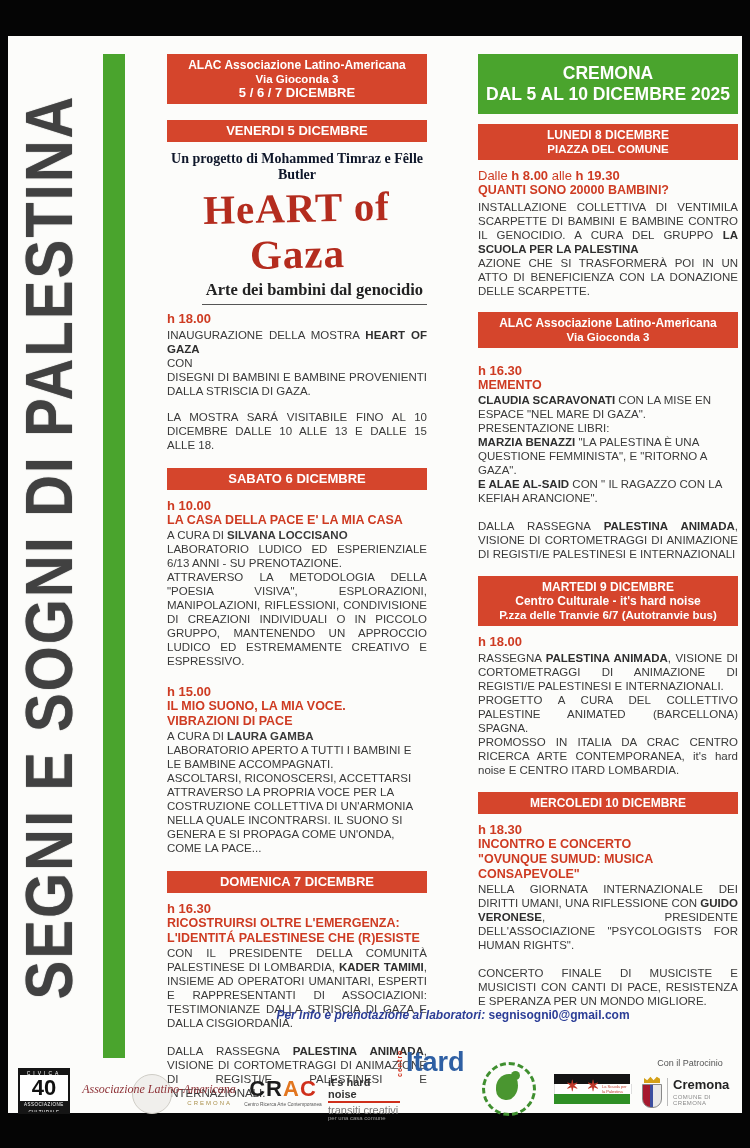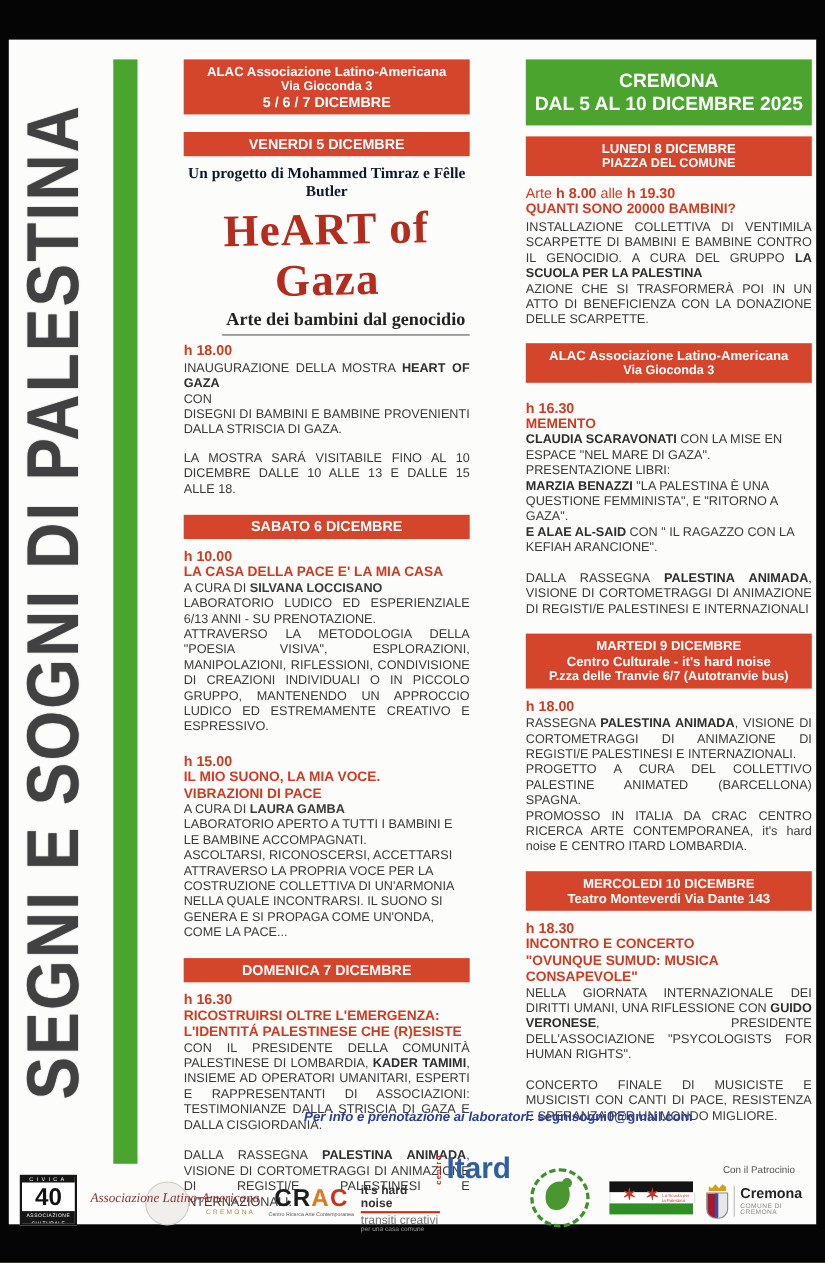--- a/index.html
+++ b/index.html
@@ -209,21 +209,21 @@
       <div>CREMONA</div>
       <div>DAL 5 AL 10 DICEMBRE 2025</div>
     </div>
 
     <div class="rbox mt10">
       <div class="b1">LUNEDI 8 DICEMBRE</div>
       <div class="b2">PIAZZA DEL COMUNE</div>
     </div>
 
     <div class="time mt8">
-      <span style="font-weight:normal">Arte </span><span>h 8.00</span><span style="font-weight:normal"> alle </span><span>h 19.30</span>
+      <span style="font-weight:normal">Dalle </span><span>h 8.00</span><span style="font-weight:normal"> alle </span><span>h 19.30</span>
     </div>
     <div class="rh">QUANTI SONO 20000 BAMBINI?</div>
     <div class="p mt2">
       <span>INSTALLAZIONE COLLETTIVA DI VENTIMILA SCARPETTE DI BAMBINI E BAMBINE CONTRO IL GENOCIDIO. A CURA DEL GRUPPO </span><b>LA SCUOLA PER LA PALESTINA</b>
     </div>
     <div class="p">AZIONE CHE SI TRASFORMERÀ POI IN UN ATTO DI BENEFICIENZA CON LA DONAZIONE DELLE SCARPETTE.</div>
 
     <div class="rbox mt14">
       <div class="b1">ALAC Associazione Latino-Americana</div>
       <div class="b2">Via Gioconda 3</div>
@@ -255,21 +255,20 @@
     <div class="p mt2">
       <span>RASSEGNA </span><b>PALESTINA ANIMADA</b><span>, VISIONE DI CORTOMETRAGGI DI ANIMAZIONE DI REGISTI/E PALESTINESI E INTERNAZIONALI.</span>
     </div>
     <div class="p">PROGETTO A CURA DEL COLLETTIVO PALESTINE ANIMATED (BARCELLONA)  SPAGNA.</div>
     <div class="p">
       <span>PROMOSSO IN ITALIA DA CRAC CENTRO RICERCA ARTE CONTEMPORANEA, </span><span>it's hard noise</span><span> E CENTRO ITARD LOMBARDIA.</span>
     </div>
 
     <div class="rbox mt15">
       <div class="b1">MERCOLEDI 10 DICEMBRE</div>
-      <div class="b1">Teatro Monteverdi Via Dante 143</div>
     </div>
 
     <div class="time mt8">h 18.30</div>
     <div class="rh">INCONTRO E CONCERTO</div>
     <div class="rh">"OVUNQUE SUMUD: MUSICA CONSAPEVOLE"</div>
     <div class="p">
       <span>NELLA GIORNATA INTERNAZIONALE DEI DIRITTI UMANI, UNA RIFLESSIONE CON </span><b>GUIDO VERONESE</b><span>, PRESIDENTE DELL'ASSOCIAZIONE "PSYCOLOGISTS FOR HUMAN RIGHTS".</span>
     </div>
     <div class="p mt14">CONCERTO FINALE DI MUSICISTE E MUSICISTI CON CANTI DI PACE, RESISTENZA E SPERANZA PER UN MONDO MIGLIORE.</div>
   </div>

